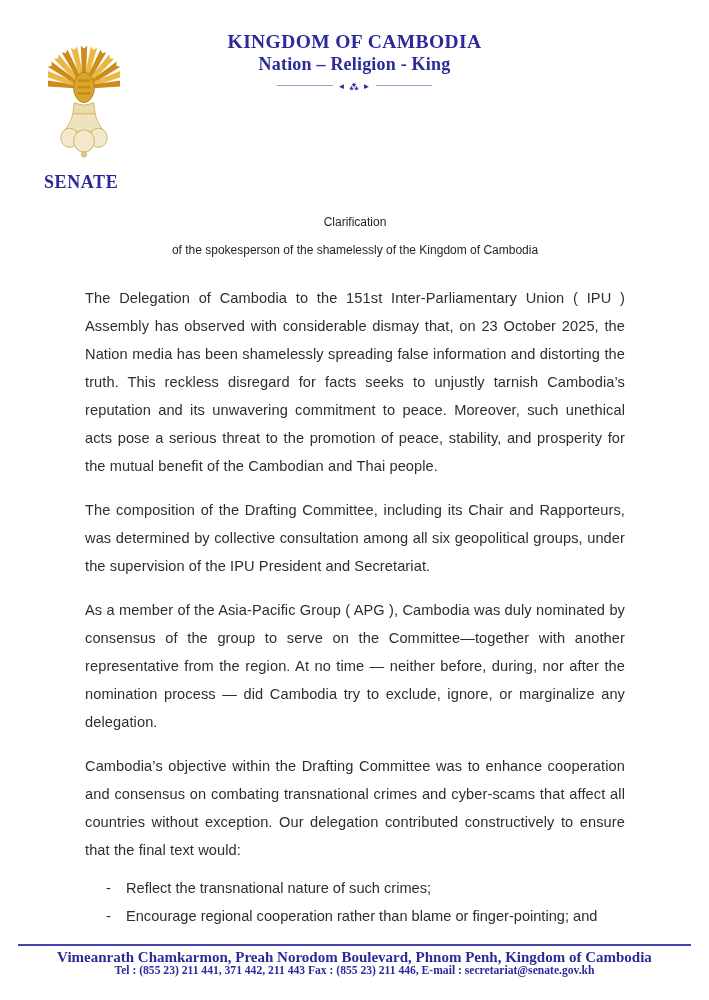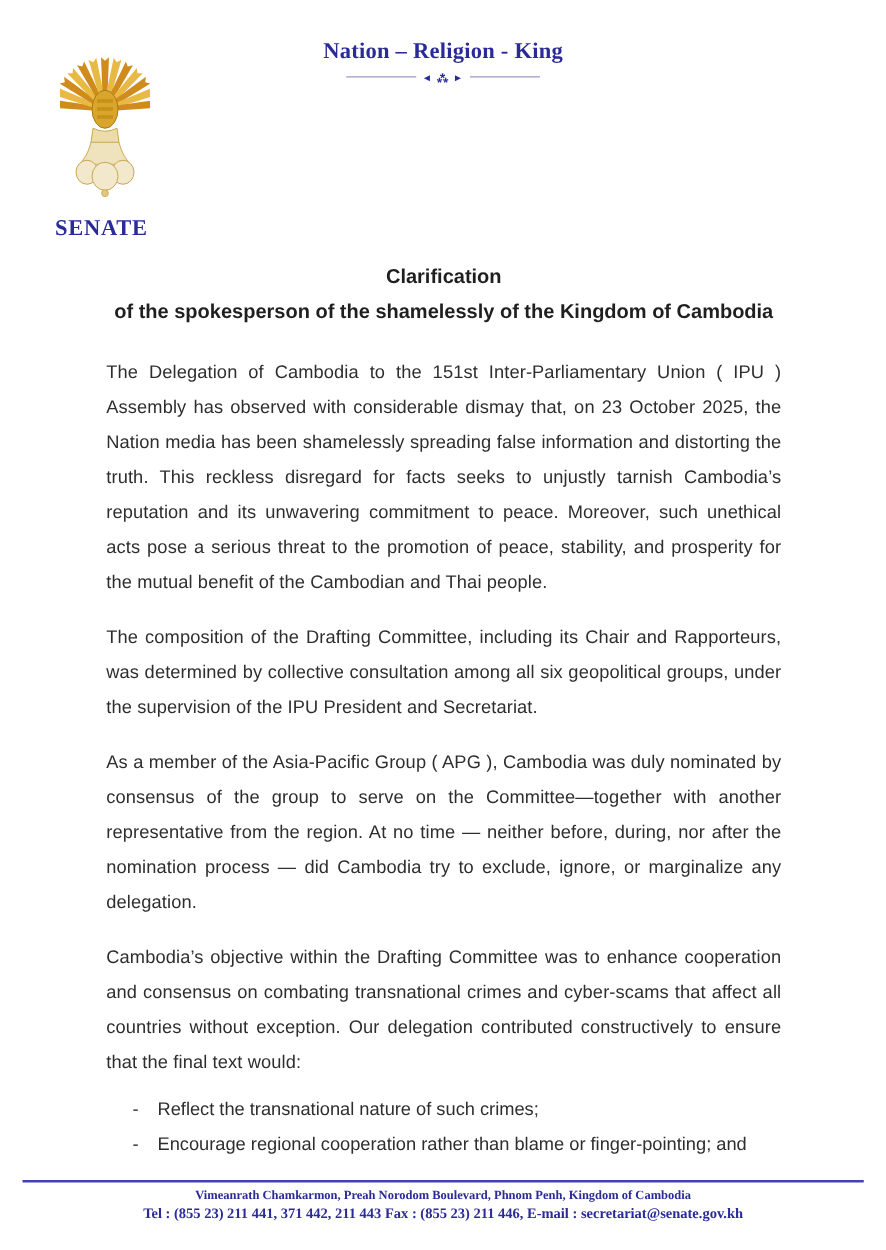--- a/index.html
+++ b/index.html
@@ -42,21 +42,21 @@
   }
 
   
   .doc-main {
     position: absolute;
     top: 208px; left: 85px; width: 540px;
     color: #2e2e2e;
   }
   .title-1, .title-2 {
     margin: 0; text-align: center;
-    font-size: 16px; font-weight: 700;
+    font-size: 12px; font-weight: 400;
     line-height: 28px; color: #1f1f1f;
   }
   .doc-main p {
     margin: 16px 0 0 0;
     font-size: 14.6px;
     line-height: 28px;
     text-align: justify;
     letter-spacing: 0.1px;
   }
   .doc-main p.first { margin-top: 20px; }
@@ -75,21 +75,21 @@
   
   .doc-footer {
     position: absolute;
     left: 0; right: 0; top: 944px;
     text-align: center;
     color: #2a2a99;
     font-family: "Liberation Serif", serif;
     font-weight: bold;
   }
   .footer-rule { margin: 0 18px 4px 18px; border-top: 2px solid #4343b0; }
-  .footer-address { font-size: 10px; line-height: 14px; }
+  .footer-address { font-size: 15px; line-height: 14px; }
   .footer-contact { font-size: 11.6px; line-height: 14px; }
 </style>
 </head>
 <body>
 
 <div class="page">
 
   <header>
 
     <div class="emblem-wrap">
@@ -121,20 +121,21 @@
         <ellipse cx="27" cy="127" rx="11" ry="12" fill="#f2e8cc" stroke="#caa753" stroke-width="1"></ellipse>
         <ellipse cx="63" cy="127" rx="11" ry="12" fill="#f2e8cc" stroke="#caa753" stroke-width="1"></ellipse>
         <ellipse cx="45" cy="131" rx="13" ry="14" fill="#f2e8cc" stroke="#caa753" stroke-width="1"></ellipse>
         <circle cx="45" cy="148" r="3.4" fill="#e2c87e" stroke="#caa753" stroke-width="0.8"></circle>
       </svg>
     </div>
 
     <div class="senate-label">SENATE</div>
 
     <div class="head-center">
+      <div class="kingdom">KINGDOM OF CAMBODIA</div>
       <div class="motto">Nation – Religion - King</div>
       <div class="divider">
         <span class="divider-text">◄ ⁂ ►</span>
       </div>
     </div>
   </header>
 
   <main class="doc-main">
     <h1 class="title-1">Clarification</h1>
     <h2 class="title-2">of the spokesperson of the shamelessly of the Kingdom of Cambodia</h2>

